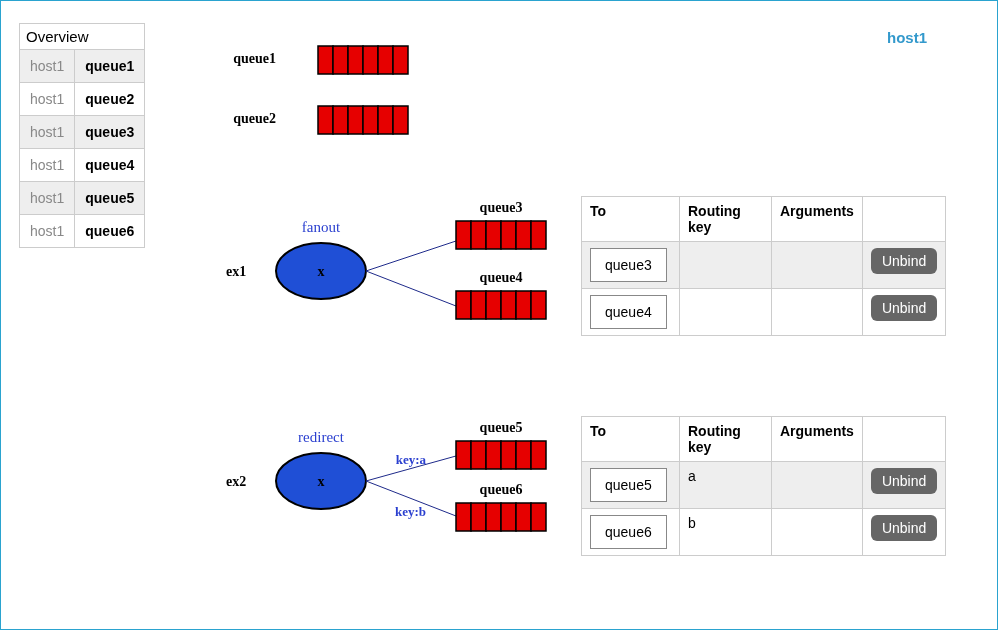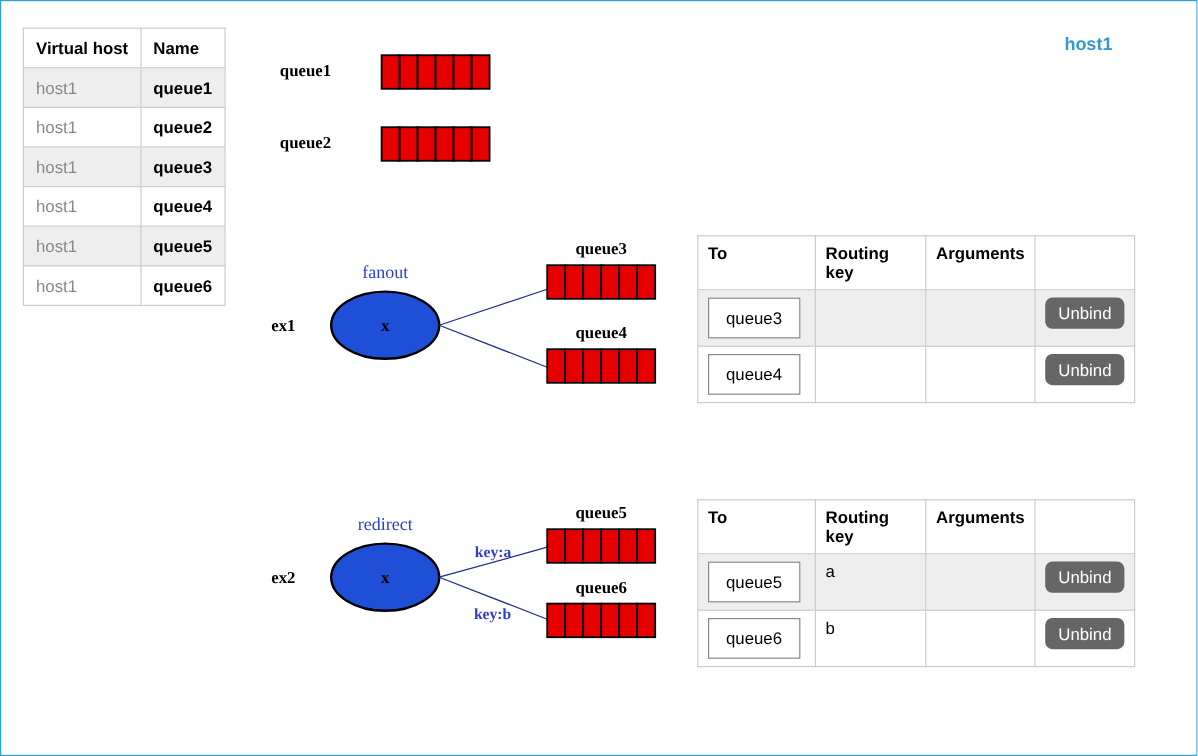--- a/index.html
+++ b/index.html
@@ -138,24 +138,23 @@
   </style>
 </head>
 <body>
 
 <div class="page">
 
   <div class="host-label">host1</div>
 
   <table class="overview">
     <tbody>
-    <tr>
-      <th>Virtual host</th>
-      <th>Name</th>
-    </tr>
+        <tr>
+          <td class="title" colspan="2">Overview</td>
+        </tr>
     <tr class="alt">
       <td class="host">host1</td>
       <td class="name">queue1</td>
     </tr>
     <tr>
       <td class="host">host1</td>
       <td class="name">queue2</td>
     </tr>
     <tr class="alt">
       <td class="host">host1</td>

